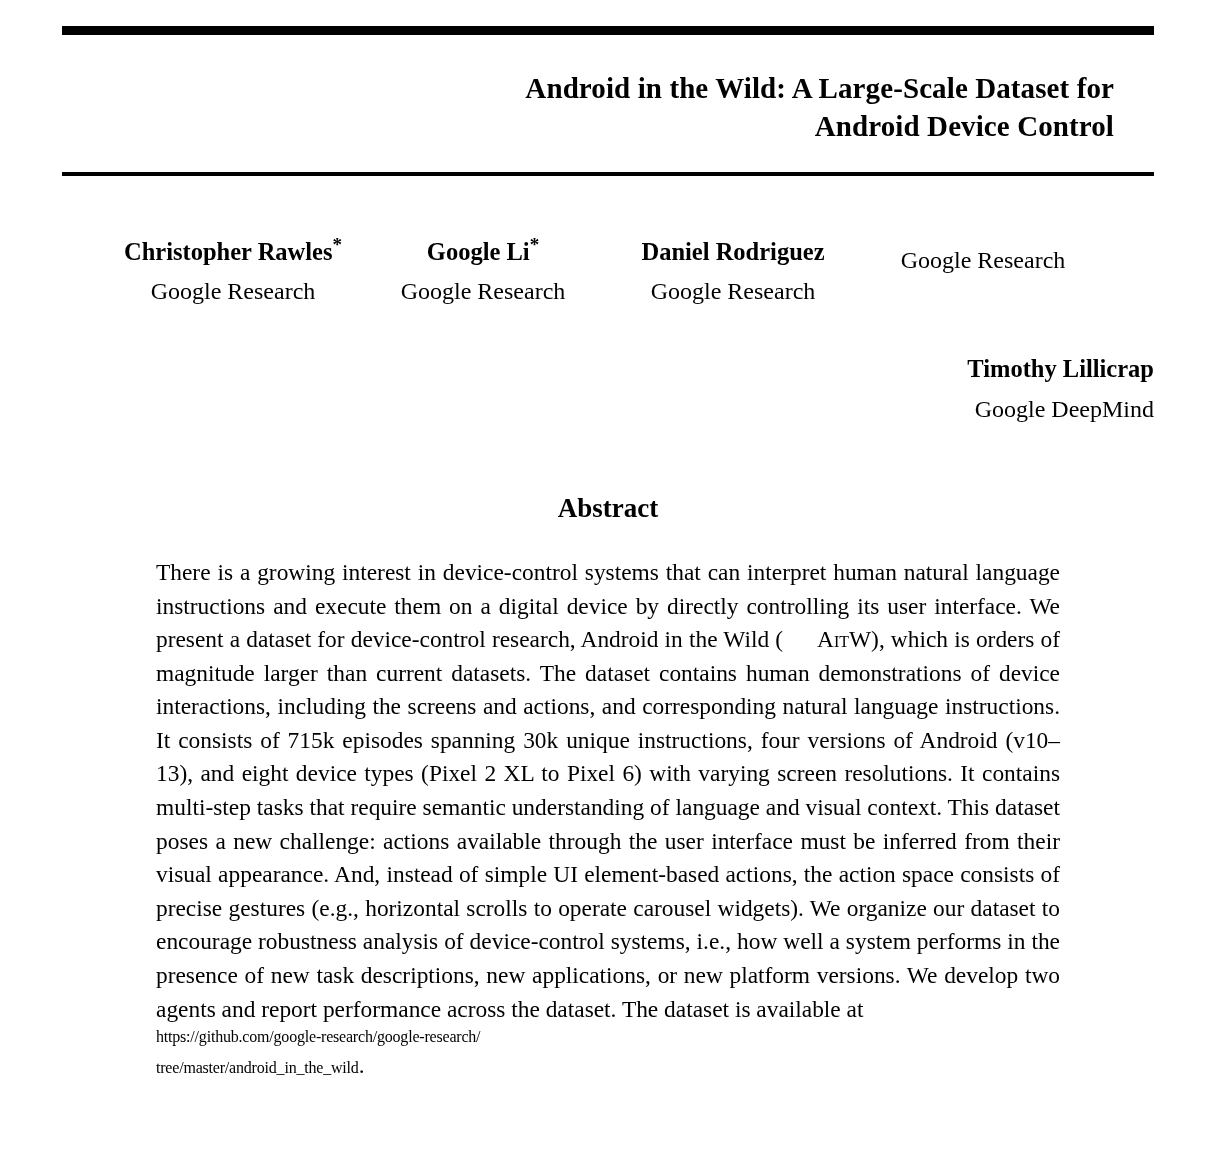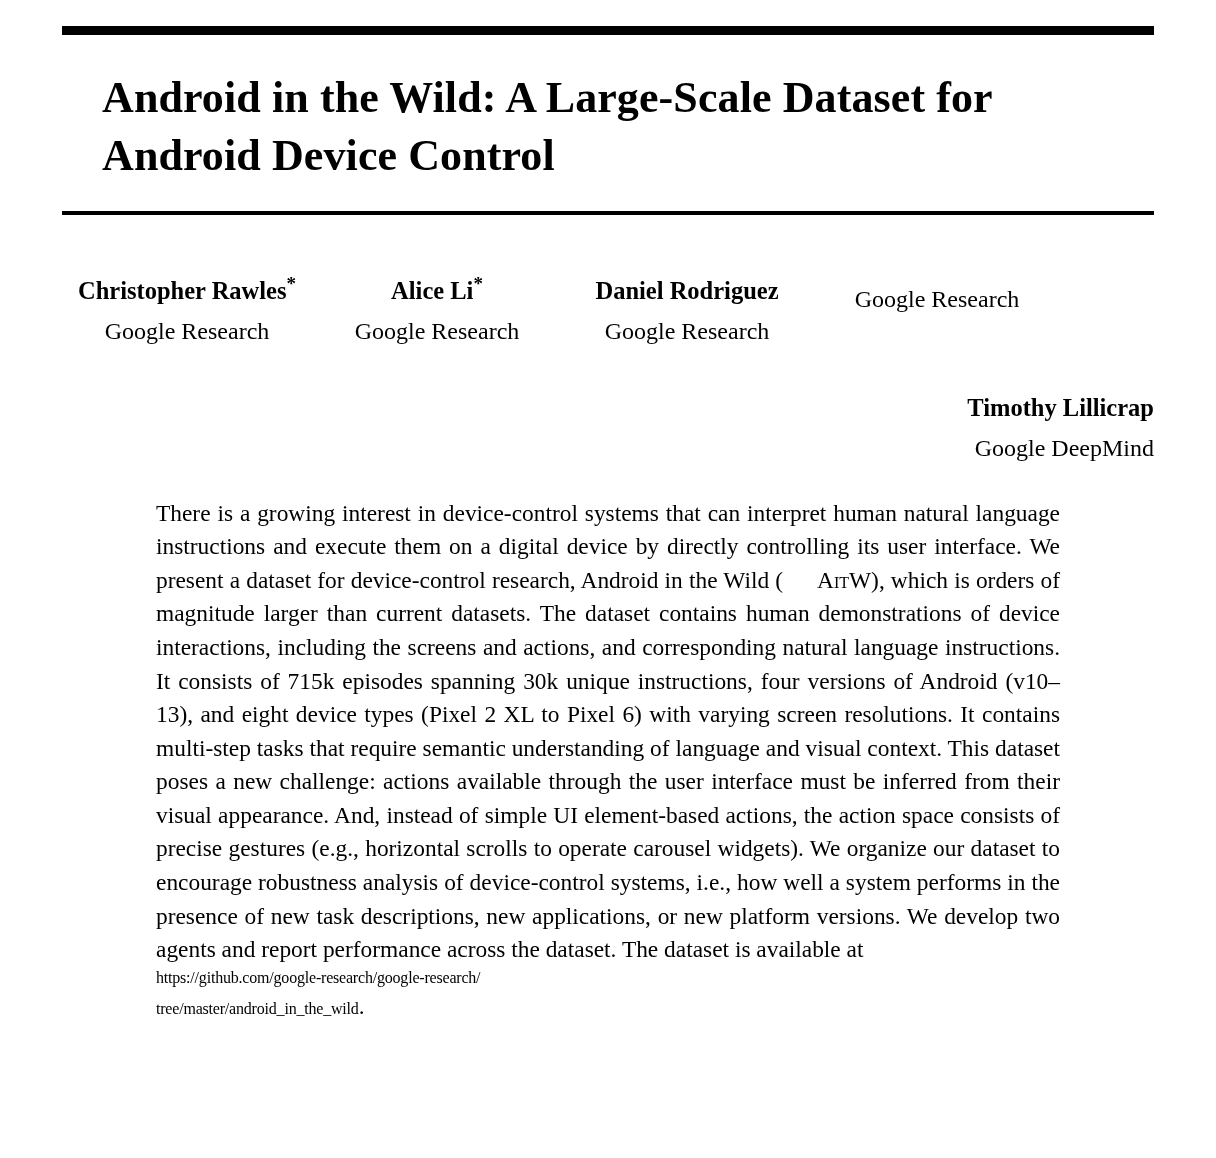--- a/index.html
+++ b/index.html
@@ -20,34 +20,35 @@
     height: 1158px;
     box-sizing: border-box;
     padding: 0 62px;
   }
   .rule-top {
     height: 9px;
     background: #000000;
     margin-top: 26px;
   }
   .title {
-    text-align: left;
-    font-size: 44px;
+    text-align: right;
+    font-size: 29px;
     font-weight: bold;
     line-height: 1.32;
     letter-spacing: 0.1px;
     margin: 34px 40px 0 40px;
   }
   .rule-under-title {
     height: 4px;
     background: #000000;
     margin-top: 26px;
   }
   .authors-row {
     display: flex;
+    justify-content: center;
     align-items: flex-start;
     margin-top: 60px;
   }
   .author-block {
     text-align: center;
     width: 250px;
   }
   .author-name {
     font-size: 24.5px;
     font-weight: bold;
@@ -109,35 +110,36 @@
   </div>
 
   <div class="rule-under-title"></div>
 
   <div class="authors-row">
     <div class="author-block">
       <div class="author-name"><span>Christopher Rawles</span><span class="star">*</span></div>
       <div class="author-affil">Google Research</div>
     </div>
     <div class="author-block">
-      <div class="author-name"><span>Alice Li</span><span class="star">*</span></div>
+      <div class="author-name"><span>Google Li</span><span class="star">*</span></div>
       <div class="author-affil">Google Research</div>
     </div>
     <div class="author-block">
       <div class="author-name"><span>Daniel Rodriguez</span><span class="star"></span></div>
       <div class="author-affil">Google Research</div>
     </div>
     <div class="author-block">
       <div class="author-affil">Google Research</div>
     </div>
   </div>
 
   <div class="author-single">
     <div class="author-name">Timothy Lillicrap</div>
     <div class="author-affil">Google DeepMind</div>
   </div>
 
+  <div class="abstract-heading">Abstract</div>
 
   <div class="abstract-body">
     <span>There is a growing interest in device-control systems that can interpret human natural language instructions and execute them on a digital device by directly controlling its user interface. We present a dataset for device-control research, Android in the Wild (</span><span class="sc">AitW</span><span>), which is orders of magnitude larger than current datasets. The dataset contains human demonstrations of device interactions, including the screens and actions, and corresponding natural language instructions. It consists of 715k episodes spanning 30k unique instructions, four versions of Android (v10–13), and eight device types (Pixel 2 XL to Pixel 6) with varying screen resolutions. It contains multi-step tasks that require semantic understanding of language and visual context. This dataset poses a new challenge: actions available through the user interface must be inferred from their visual appearance. And, instead of simple UI element-based actions, the action space consists of precise gestures (e.g., horizontal scrolls to operate carousel widgets). We organize our dataset to encourage robustness analysis of device-control systems, i.e., how well a system performs in the presence of new task descriptions, new applications, or new platform versions. We develop two agents and report performance across the dataset. The dataset is available at </span><span class="mono url-line">https://github.com/google-research/google-research/</span><span class="mono">tree/master/android_in_the_wild</span><span>.</span>
   </div>
 
 </div>
 
 </body></html>

